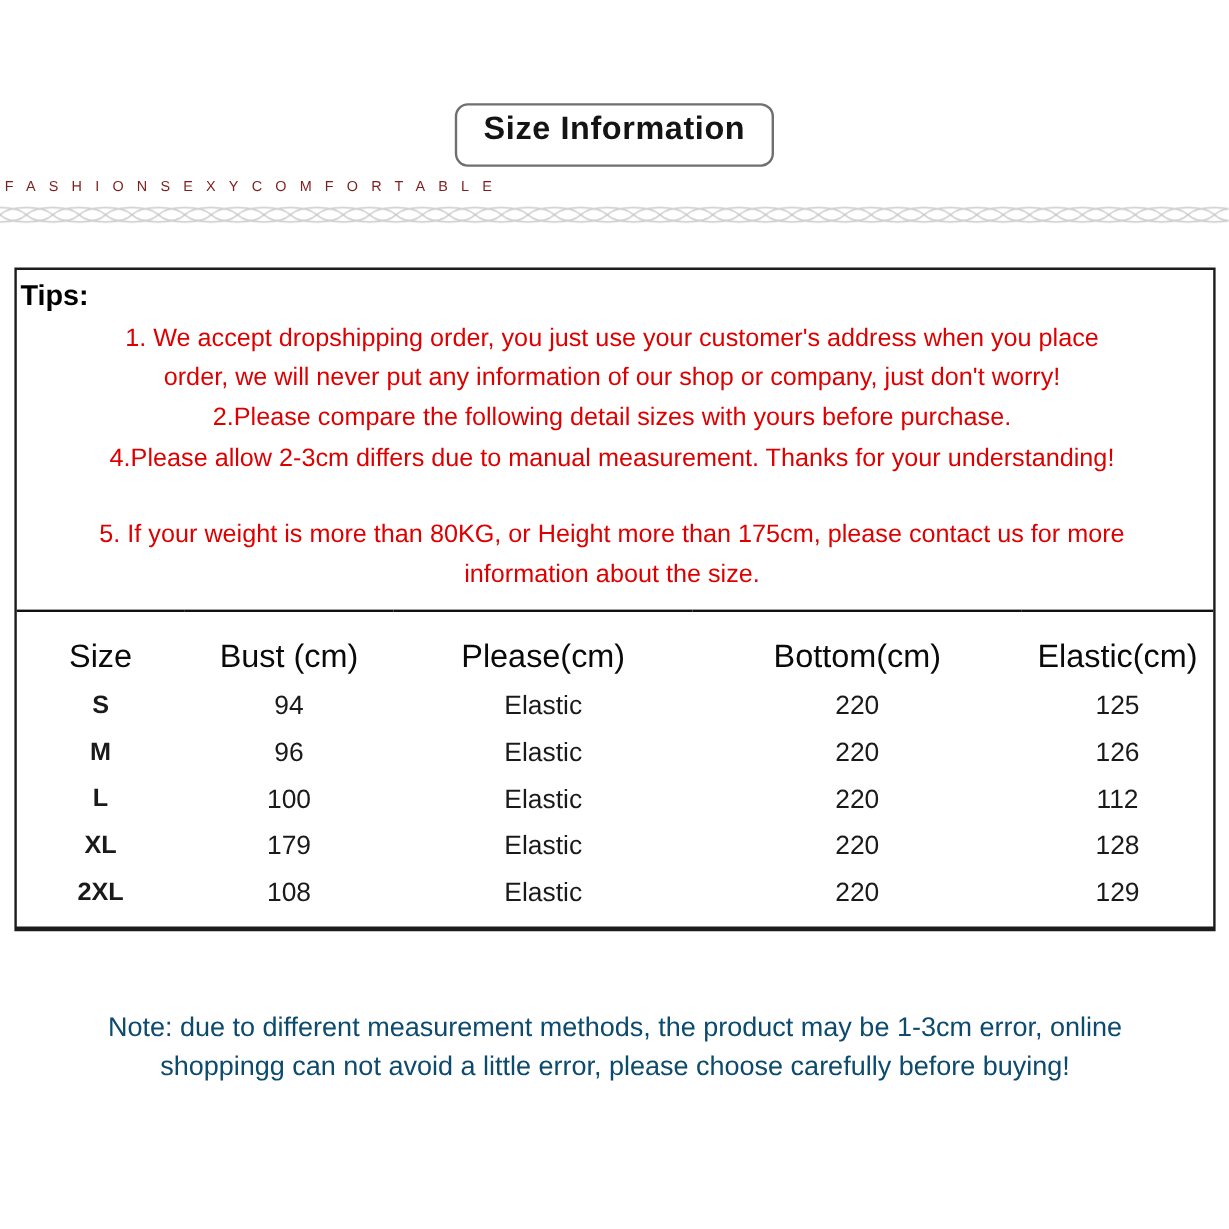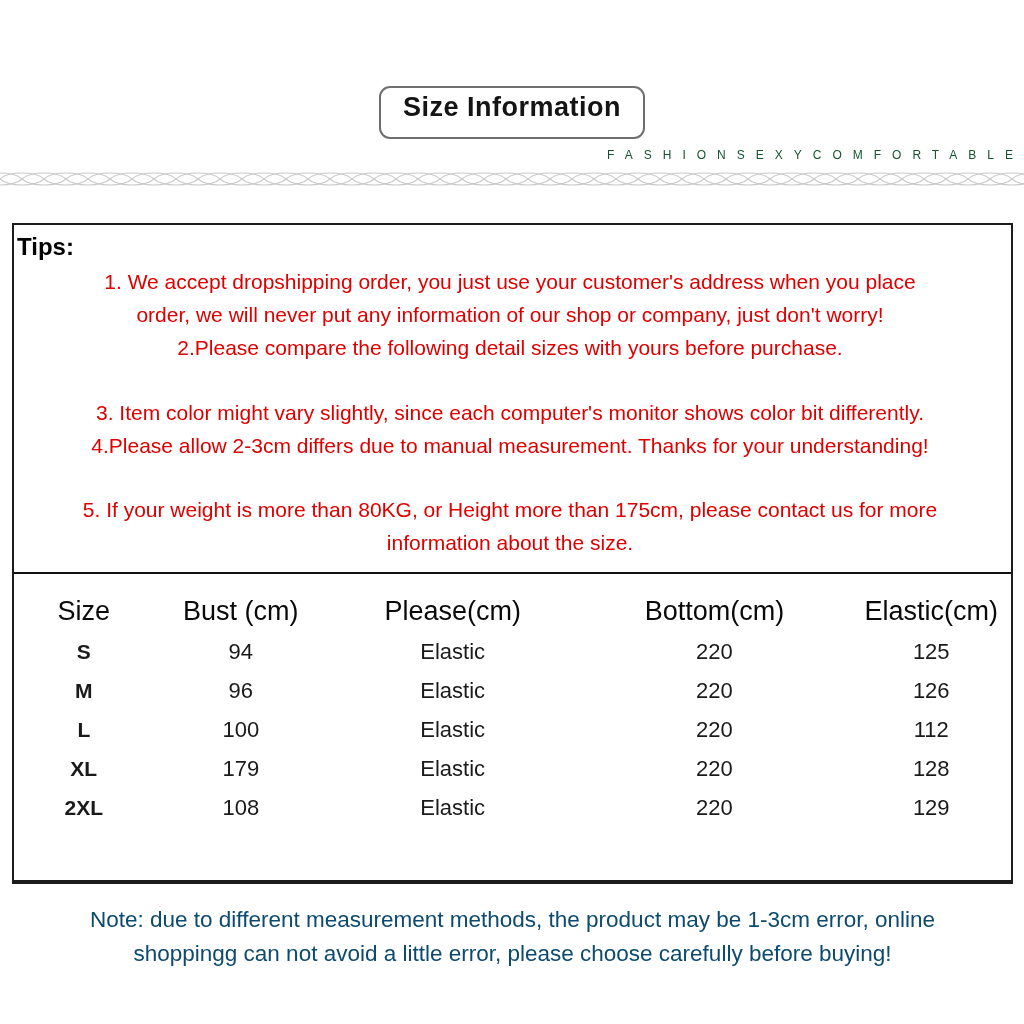--- a/index.html
+++ b/index.html
@@ -21,36 +21,36 @@
     background: #ffffff;
   }
   .title-badge span {
     font-size: 27px;
     font-weight: bold;
     color: #141414;
     letter-spacing: 0.5px;
   }
   .tagline {
     margin-top: 9px;
-    text-align: right;
+    text-align: left;
     font-size: 12px;
     font-weight: 500;
-    color: #14532d;
+    color: #7f1d1d;
     letter-spacing: 11px;
-    padding-left: 19px; 
+    padding-left: 4px; 
     white-space: nowrap;
   }
   .chain-wrap { margin-top: 5px; height: 24px; }
   
   .main-box {
     margin: 32px 11px 0 12px;
     border: 2px solid #1c1c1c;
     border-bottom-width: 4px;
     background: #ffffff;
-    height: 661px;
+    height: 553px;
   }
   
   .tips { padding: 6px 8px 0 3px; }
   .tips h2 {
     margin: 2px 0 4px;
     font-size: 24px;
     font-weight: bold;
     color: #000000;
   }
   .tips p {
@@ -119,21 +119,20 @@
   </div>
 </div>
 
 <section class="main-box">
 
   <div class="tips">
     <h2>Tips:</h2>
     <p>1. We accept dropshipping order, you just use your customer's address when you place
 order, we will never put any information of our shop or company, just don't worry!</p>
     <p>2.Please compare the following detail sizes with yours before purchase.</p>
-    <p class="gap-before">3. Item color might vary slightly, since each computer's monitor shows color bit differently.</p>
     <p>4.Please allow 2-3cm differs due to manual measurement. Thanks for your understanding!</p>
     <p class="gap-before">5. If your weight is more than 80KG, or Height more than 175cm, please contact us for more
 information about the size.</p>
   </div>
 
   <table class="size-table">
     <colgroup>
       <col style="width:14%">
         <col style="width:17.5%">
         <col style="width:25%">

